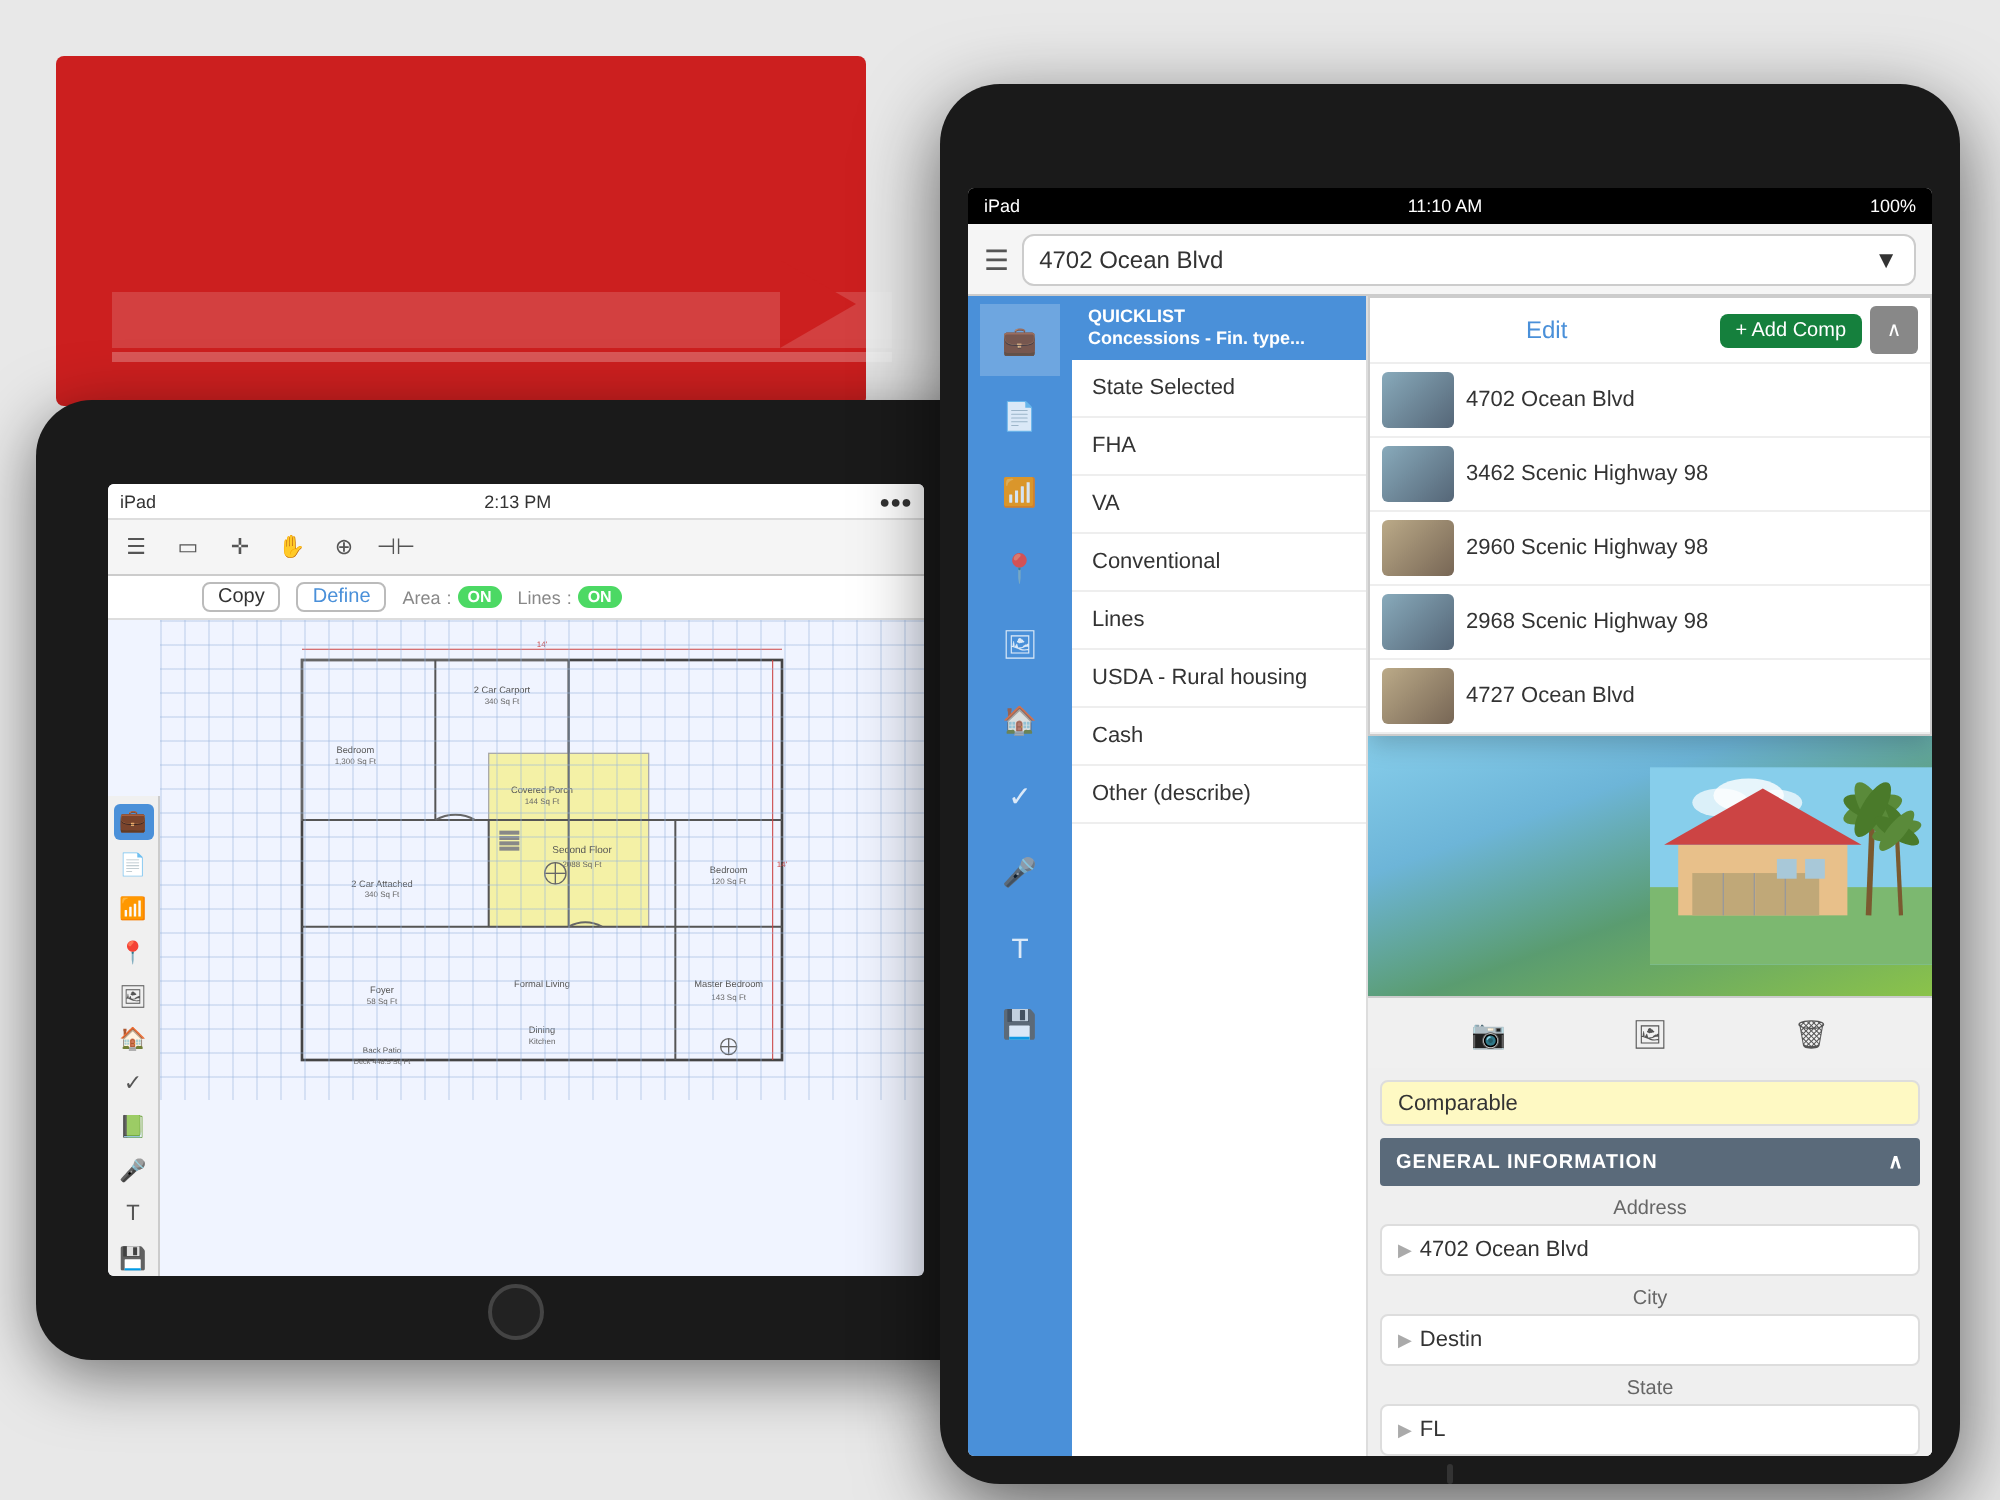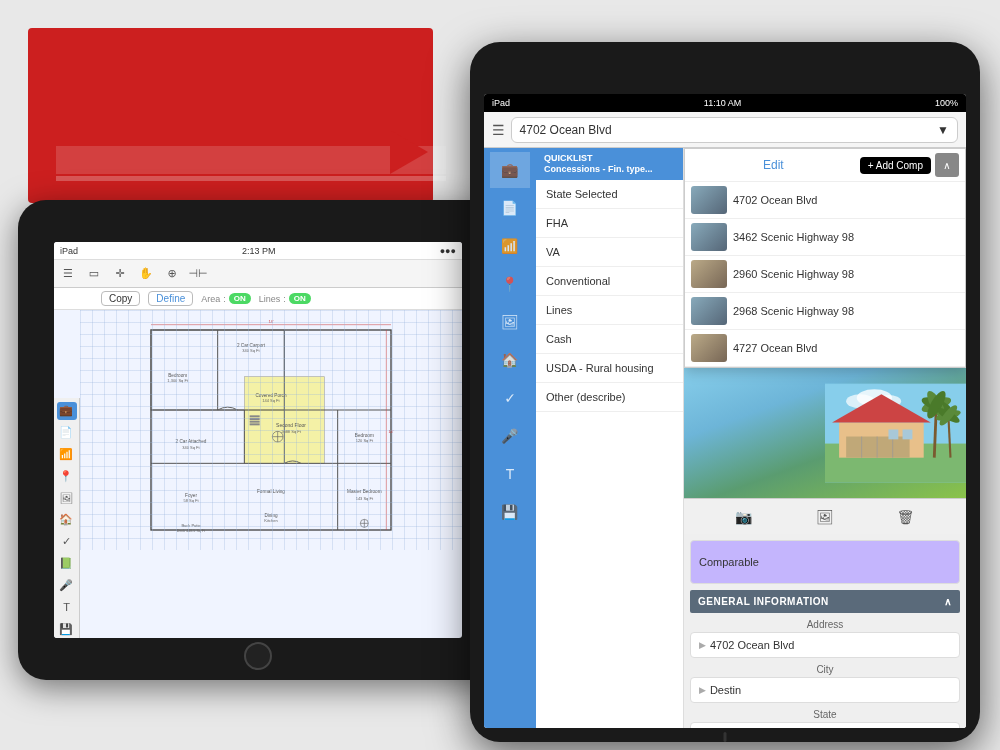--- a/index.html
+++ b/index.html
@@ -369,21 +369,21 @@
       gap: 4px;
     }
     .edit-btn {
       color: #4a90d9;
       font-size: 12px;
       font-weight: 500;
       cursor: pointer;
       flex: 1;
     }
     .add-comp-btn {
-      background: #000000;
+      background: #15803d;
       color: white;
       font-size: 10px;
       padding: 3px 8px;
       border-radius: 4px;
       cursor: pointer;
       font-weight: 500;
     }
     .collapse-btn {
       width: 24px;
       height: 24px;
@@ -489,24 +489,24 @@
       width: 100%;
       display: flex;
       align-items: center;
       gap: 4px;
     }
     .form-input-icon {
       color: #aaa;
       font-size: 9px;
     }
     .comparable-badge {
-      background: #c4b5fd;
+      background: #fef9c3;
       border: 1px solid #ddd;
       border-radius: 4px;
-      height: 44px;
+      height: 23px;
       padding: 0 8px;
       font-size: 11px;
       color: #333;
       display: flex;
       align-items: center;
       margin-bottom: 6px;
     }
     .section-header {
       background: #5a6a7a;
       color: white;
@@ -689,22 +689,22 @@
       <div class="quicklist-panel">
         <div class="quicklist-header">
           <div>QUICKLIST</div>
           <div>Concessions - Fin. type...</div>
         </div>
         <div class="quicklist-item">State Selected</div>
         <div class="quicklist-item">FHA</div>
         <div class="quicklist-item">VA</div>
         <div class="quicklist-item">Conventional</div>
         <div class="quicklist-item">Lines</div>
+        <div class="quicklist-item">USDA - Rural housing</div>
         <div class="quicklist-item">Cash</div>
-        <div class="quicklist-item">USDA - Rural housing</div>
         <div class="quicklist-item">Other (describe)</div>
       </div>
 
       <div class="right-main">
 
         <div class="comp-dropdown">
           <div class="comp-dropdown-header">
             <span class="edit-btn">Edit</span>
             <span class="add-comp-btn">+ Add Comp</span>
             <span class="collapse-btn">∧</span>

